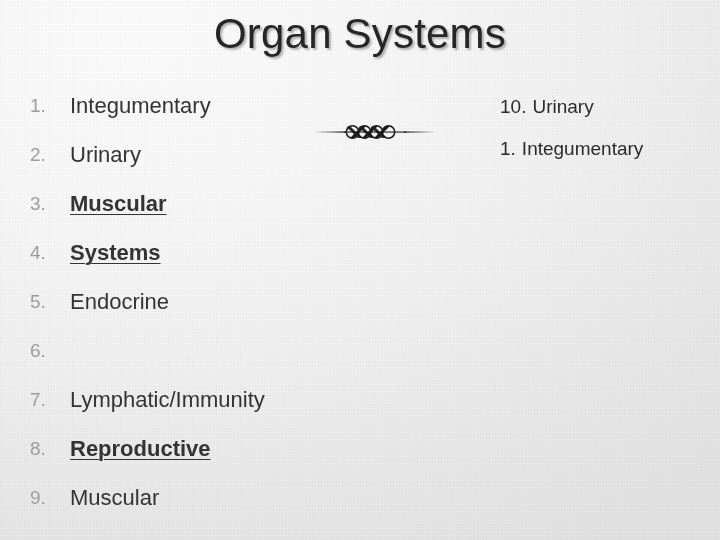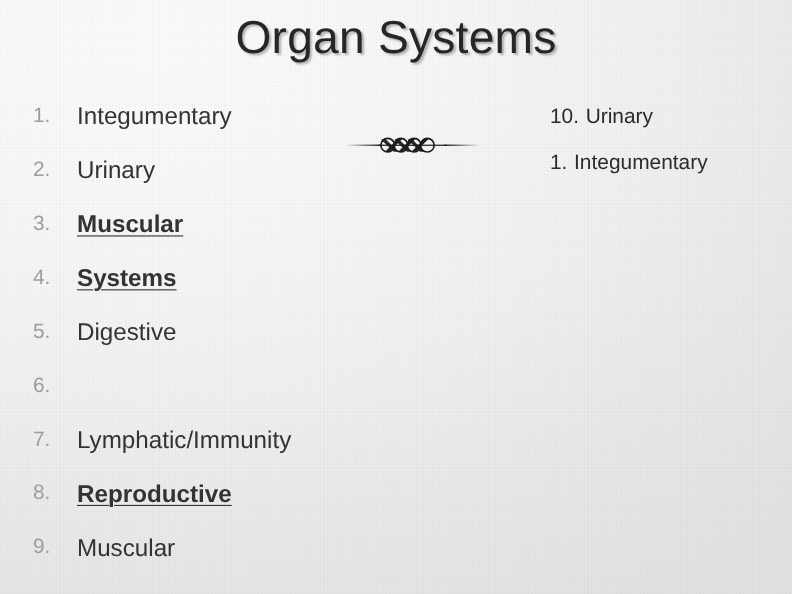--- a/index.html
+++ b/index.html
@@ -168,21 +168,21 @@
         <div class="item">
           <span class="num">3.</span>
           <span class="label underlined">Muscular</span>
         </div>
         <div class="item">
           <span class="num">4.</span>
           <span class="label underlined">Systems</span>
         </div>
         <div class="item">
           <span class="num">5.</span>
-          <span class="label">Digestive</span>
+          <span class="label">Endocrine</span>
         </div>
         <div class="item">
           <span class="num">6.</span>
         </div>
         <div class="item">
           <span class="num">7.</span>
           <span class="label">Lymphatic/Immunity</span>
         </div>
         <div class="item">
           <span class="num">8.</span>

